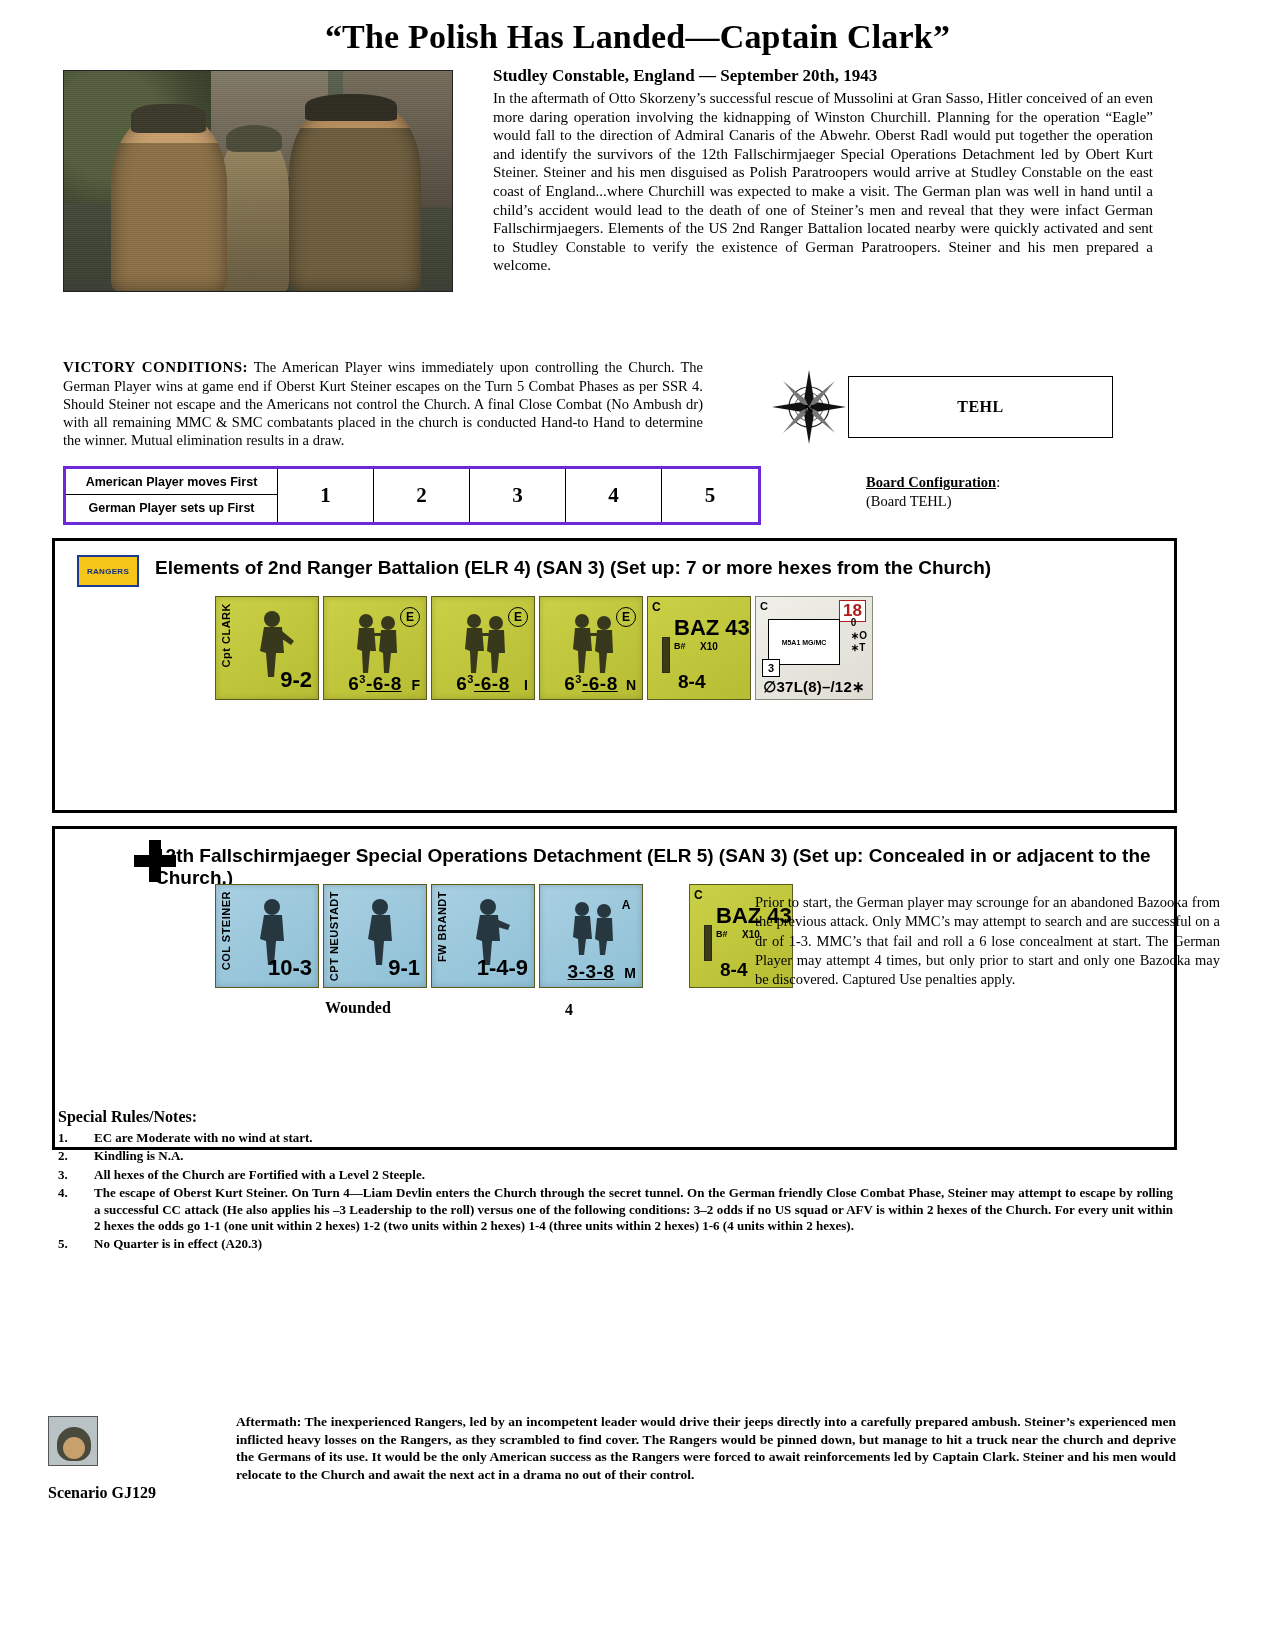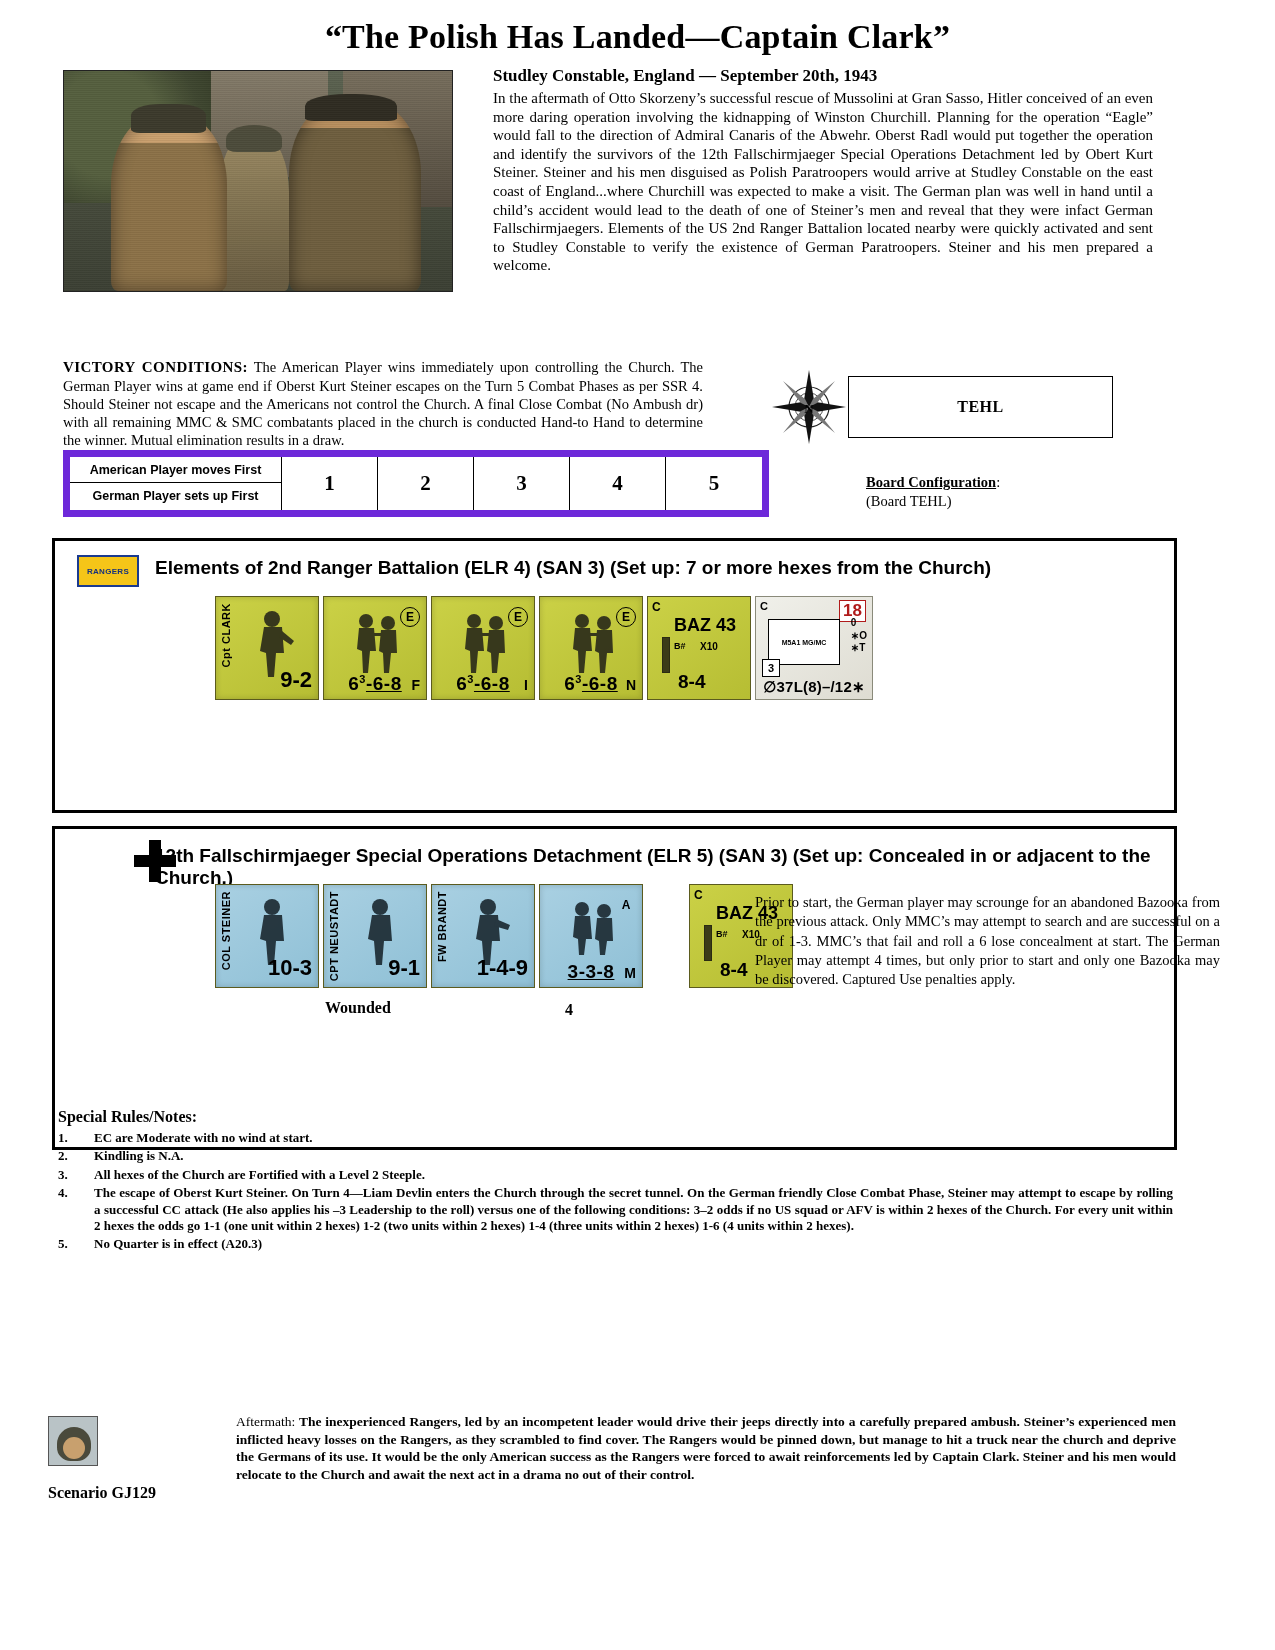--- a/index.html
+++ b/index.html
@@ -117,22 +117,22 @@
     display:flex; align-items:center; justify-content:center;
   }
   .boardbox span { font-weight:bold; font-size:16px; letter-spacing:.5px; }
   .boardcfg {
     position:absolute; left:866px; top:455px; font-size:14.5px; line-height:1.3;
   }
   .boardcfg .u { text-decoration:underline; font-weight:bold; }
 
   
   .turntrack {
-    position:absolute; left:63px; top:432px;
-    display:flex; border:7px solid #6d28d9;
+    position:absolute; left:63px; top:448px;
+    display:flex; border:3px solid #6d28d9;
   }
   .tt-left { width:212px; border-right:1px solid #000; }
   .tt-left div {
     height:26px; display:flex; align-items:center; justify-content:center;
     font-family:"Liberation Sans", sans-serif; font-size:12.5px; font-weight:bold;
   }
   .tt-left div:first-child { border-bottom:1px solid #000; }
   .tt-num {
     width:96px; height:53px; border-right:1px solid #000;
     display:flex; align-items:center; justify-content:center;
@@ -209,21 +209,21 @@
   }
   .fig svg { display:block; }
 
   
   .sw {
     width:104px; height:104px; background:linear-gradient(145deg,#cbd146,#b6bd33);
     border:1px solid #5b5b1e; position:relative;
     font-family:"Liberation Sans", sans-serif;
   }
   .sw .c-c { position:absolute; left:4px; top:3px; font-size:12px; font-weight:bold; }
-  .sw .baz { position:absolute; left:26px; top:18px; font-size:18px; font-weight:bold; }
+  .sw .baz { position:absolute; left:26px; top:18px; font-size:22px; font-weight:bold; }
   .sw .tube {
     position:absolute; left:14px; top:40px; width:8px; height:36px;
     background:#3b3b18; border:1px solid #2b2b12;
   }
   .sw .rr { position:absolute; left:26px; top:44px; font-size:9px; font-weight:bold; }
   .sw .x10 { position:absolute; left:52px; top:44px; font-size:10px; font-weight:bold; }
   .sw .num { position:absolute; left:30px; bottom:6px; font-size:19px; font-weight:bold; }
 
   .gun {
     width:118px; height:104px; background:linear-gradient(145deg,#f0f0ea,#dedcd2);
@@ -278,21 +278,21 @@
     margin-bottom:2px;
   }
   .special li .n { width:26px; flex:0 0 26px; }
   .special li .t { flex:1; text-align:justify; }
 
   
   .aftermath {
     position:absolute; left:236px; top:1395px; width:940px;
     font-size:13.5px; line-height:1.3; font-weight:bold; text-align:justify;
   }
-  .aftermath .lbl { font-weight:normal;margin-top:48px; }
+  .aftermath .lbl { font-weight:bold;margin-top:48px; }
   .scen-icon {
     position:absolute; left:48px; top:1398px; width:50px; height:50px;
     background:#b9c3c6; border:1px solid #555;
     overflow:hidden;
   }
   .scen-icon .head {
     position:absolute; left:8px; top:10px; width:34px; height:34px;
     background:#4a4a3c; border-radius:50% 50% 40% 40%;
   }
   .scen-icon .face {

